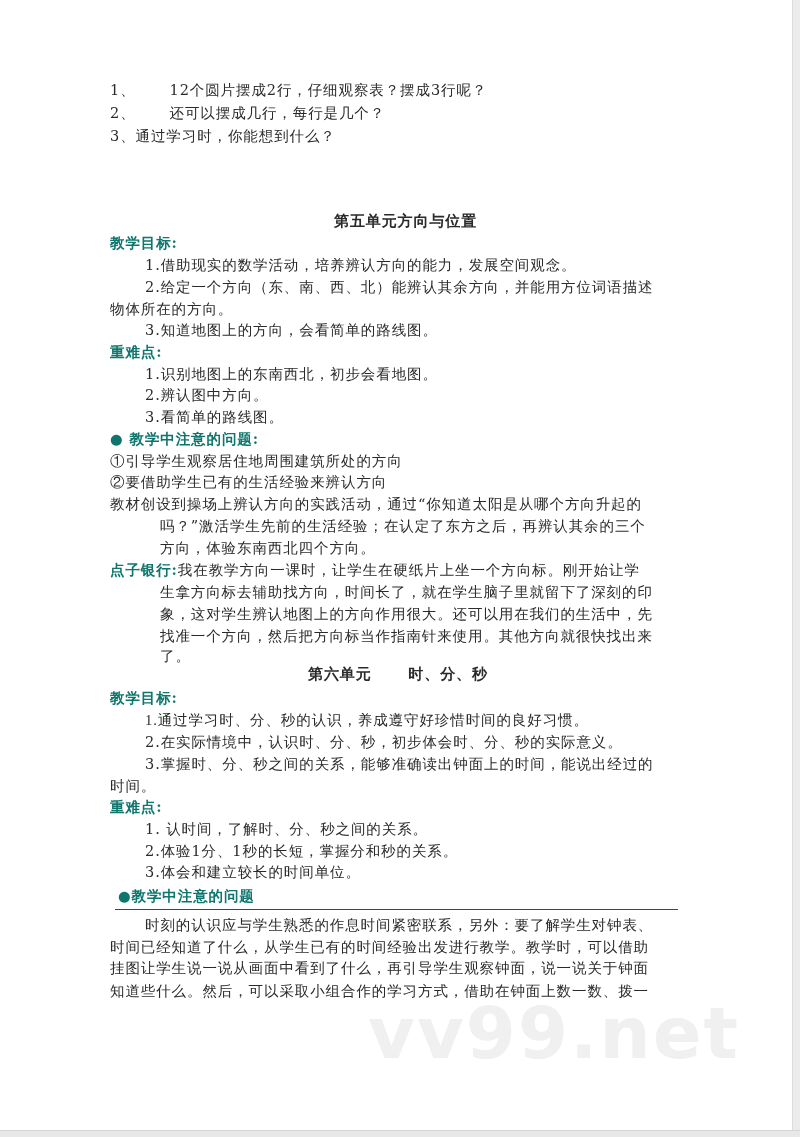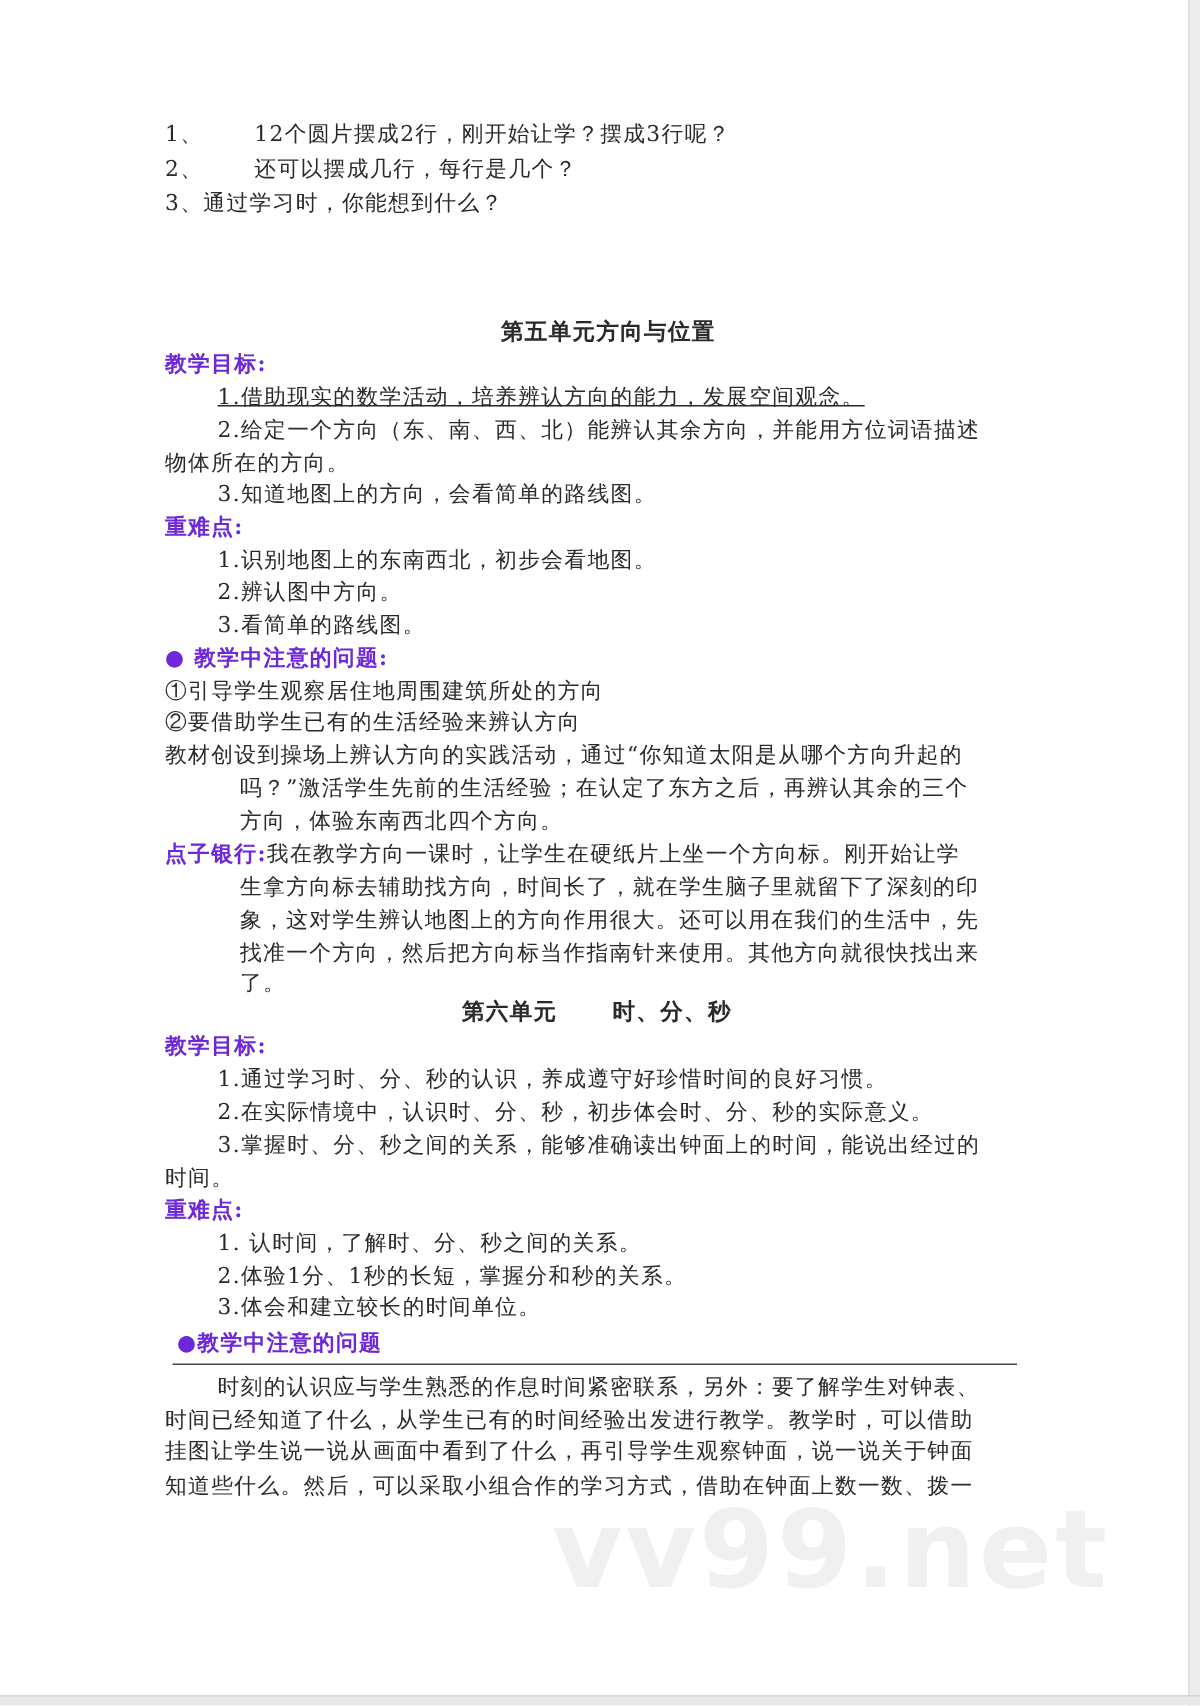--- a/index.html
+++ b/index.html
@@ -5,47 +5,47 @@
   html, body { margin:0; padding:0; }
   body {
     width:800px; height:1137px; position:relative; overflow:hidden;
     background:#ffffff;
     font-family:"DejaVu Serif","Liberation Serif",serif;
     color:#2a2a2a;
   }
   .page-edge-right { position:absolute; top:0; right:0; width:7px; height:1137px; background:#ececec; border-left:1px solid #dcdcdc; }
   .page-edge-bottom { position:absolute; left:0; bottom:0; width:800px; height:6px; background:#e8e8e8; border-top:1px solid #d6d6d6; }
   .line { position:absolute; font-size:14.5px; line-height:20px; white-space:nowrap; letter-spacing:0.9px; }
-  .bold { font-weight:bold; color:#6d28d9; }
+  .bold { font-weight:bold; color:#0f766e; }
   .title { font-weight:bold; font-size:15px; }
   .rule { position:absolute; left:115px; width:563px; height:1px; background:#444; }
   .watermark {
     position:absolute; left:368px; top:995px;
     font-family:"DejaVu Sans","Liberation Sans",sans-serif; font-weight:bold;
     font-size:72px; letter-spacing:2px; color:#f0f0f0; line-height:76px;
   }
 </style>
 </head>
 <body>
 
 <div>
 
   <div class="line" style="left:110px;top:80px;">
-    <span>1、</span><span style="display:inline-block;width:34px;"></span><span>12个圆片摆成2行，刚开始让学？摆成3行呢？</span>
+    <span>1、</span><span style="display:inline-block;width:34px;"></span><span>12个圆片摆成2行，仔细观察表？摆成3行呢？</span>
   </div>
   <div class="line" style="left:110px;top:103px;">
     <span>2、</span><span style="display:inline-block;width:34px;"></span><span>还可以摆成几行，每行是几个？</span>
   </div>
   <div class="line" style="left:110px;top:126px;">
     <span>3、</span><span>通过学习时，你能想到什么？</span>
   </div>
 
   <div class="line title" style="left:334px;top:211px;">第五单元方向与位置</div>
   <div class="line bold" style="left:110px;top:233px;">教学目标:</div>
-  <div class="line" style="left:145px;top:255px;text-decoration:underline;">1.借助现实的数学活动，培养辨认方向的能力，发展空间观念。</div>
+  <div class="line" style="left:145px;top:255px;">1.借助现实的数学活动，培养辨认方向的能力，发展空间观念。</div>
   <div class="line" style="left:145px;top:277px;">2.给定一个方向（东、南、西、北）能辨认其余方向，并能用方位词语描述</div>
   <div class="line" style="left:110px;top:299px;">物体所在的方向。</div>
   <div class="line" style="left:145px;top:320px;">3.知道地图上的方向，会看简单的路线图。</div>
 
   <div class="line bold" style="left:110px;top:342px;">重难点:</div>
   <div class="line" style="left:145px;top:364px;">1.识别地图上的东南西北，初步会看地图。</div>
   <div class="line" style="left:145px;top:385px;">2.辨认图中方向。</div>
   <div class="line" style="left:145px;top:407px;">3.看简单的路线图。</div>
 
   <div class="line bold" style="left:110px;top:429px;">●  教学中注意的问题:</div>
@@ -59,21 +59,21 @@
   <div class="line" style="left:110px;top:560px;text-align:center;">
     <span class="bold">点子银行:</span><span>我在教学方向一课时，让学生在硬纸片上坐一个方向标。刚开始让学</span>
   </div>
   <div class="line" style="left:160px;top:582px;">生拿方向标去辅助找方向，时间长了，就在学生脑子里就留下了深刻的印</div>
   <div class="line" style="left:160px;top:604px;">象，这对学生辨认地图上的方向作用很大。还可以用在我们的生活中，先</div>
   <div class="line" style="left:160px;top:626px;">找准一个方向，然后把方向标当作指南针来使用。其他方向就很快找出来</div>
   <div class="line" style="left:160px;top:646px;">了。</div>
 
   <div class="line title" style="left:308px;top:664px;white-space:pre;">第六单元      时、分、秒</div>
   <div class="line bold" style="left:110px;top:688px;">教学目标:</div>
-  <div class="line" style="left:145px;top:710px;">1.通过学习时、分、秒的认识，养成遵守好珍惜时间的良好习惯。</div>
+  <div class="line" style="left:145px;top:710px;font-family:Liberation Serif, serif;">1.通过学习时、分、秒的认识，养成遵守好珍惜时间的良好习惯。</div>
   <div class="line" style="left:145px;top:732px;">2.在实际情境中，认识时、分、秒，初步体会时、分、秒的实际意义。</div>
   <div class="line" style="left:145px;top:754px;">3.掌握时、分、秒之间的关系，能够准确读出钟面上的时间，能说出经过的</div>
   <div class="line" style="left:110px;top:776px;">时间。</div>
 
   <div class="line bold" style="left:110px;top:797px;">重难点:</div>
   <div class="line" style="left:145px;top:819px;">1. 认时间，了解时、分、秒之间的关系。</div>
   <div class="line" style="left:145px;top:841px;">2.体验1分、1秒的长短，掌握分和秒的关系。</div>
   <div class="line" style="left:145px;top:862px;">3.体会和建立较长的时间单位。</div>
 
   <div class="line bold" style="left:118px;top:886px;">●教学中注意的问题</div>

